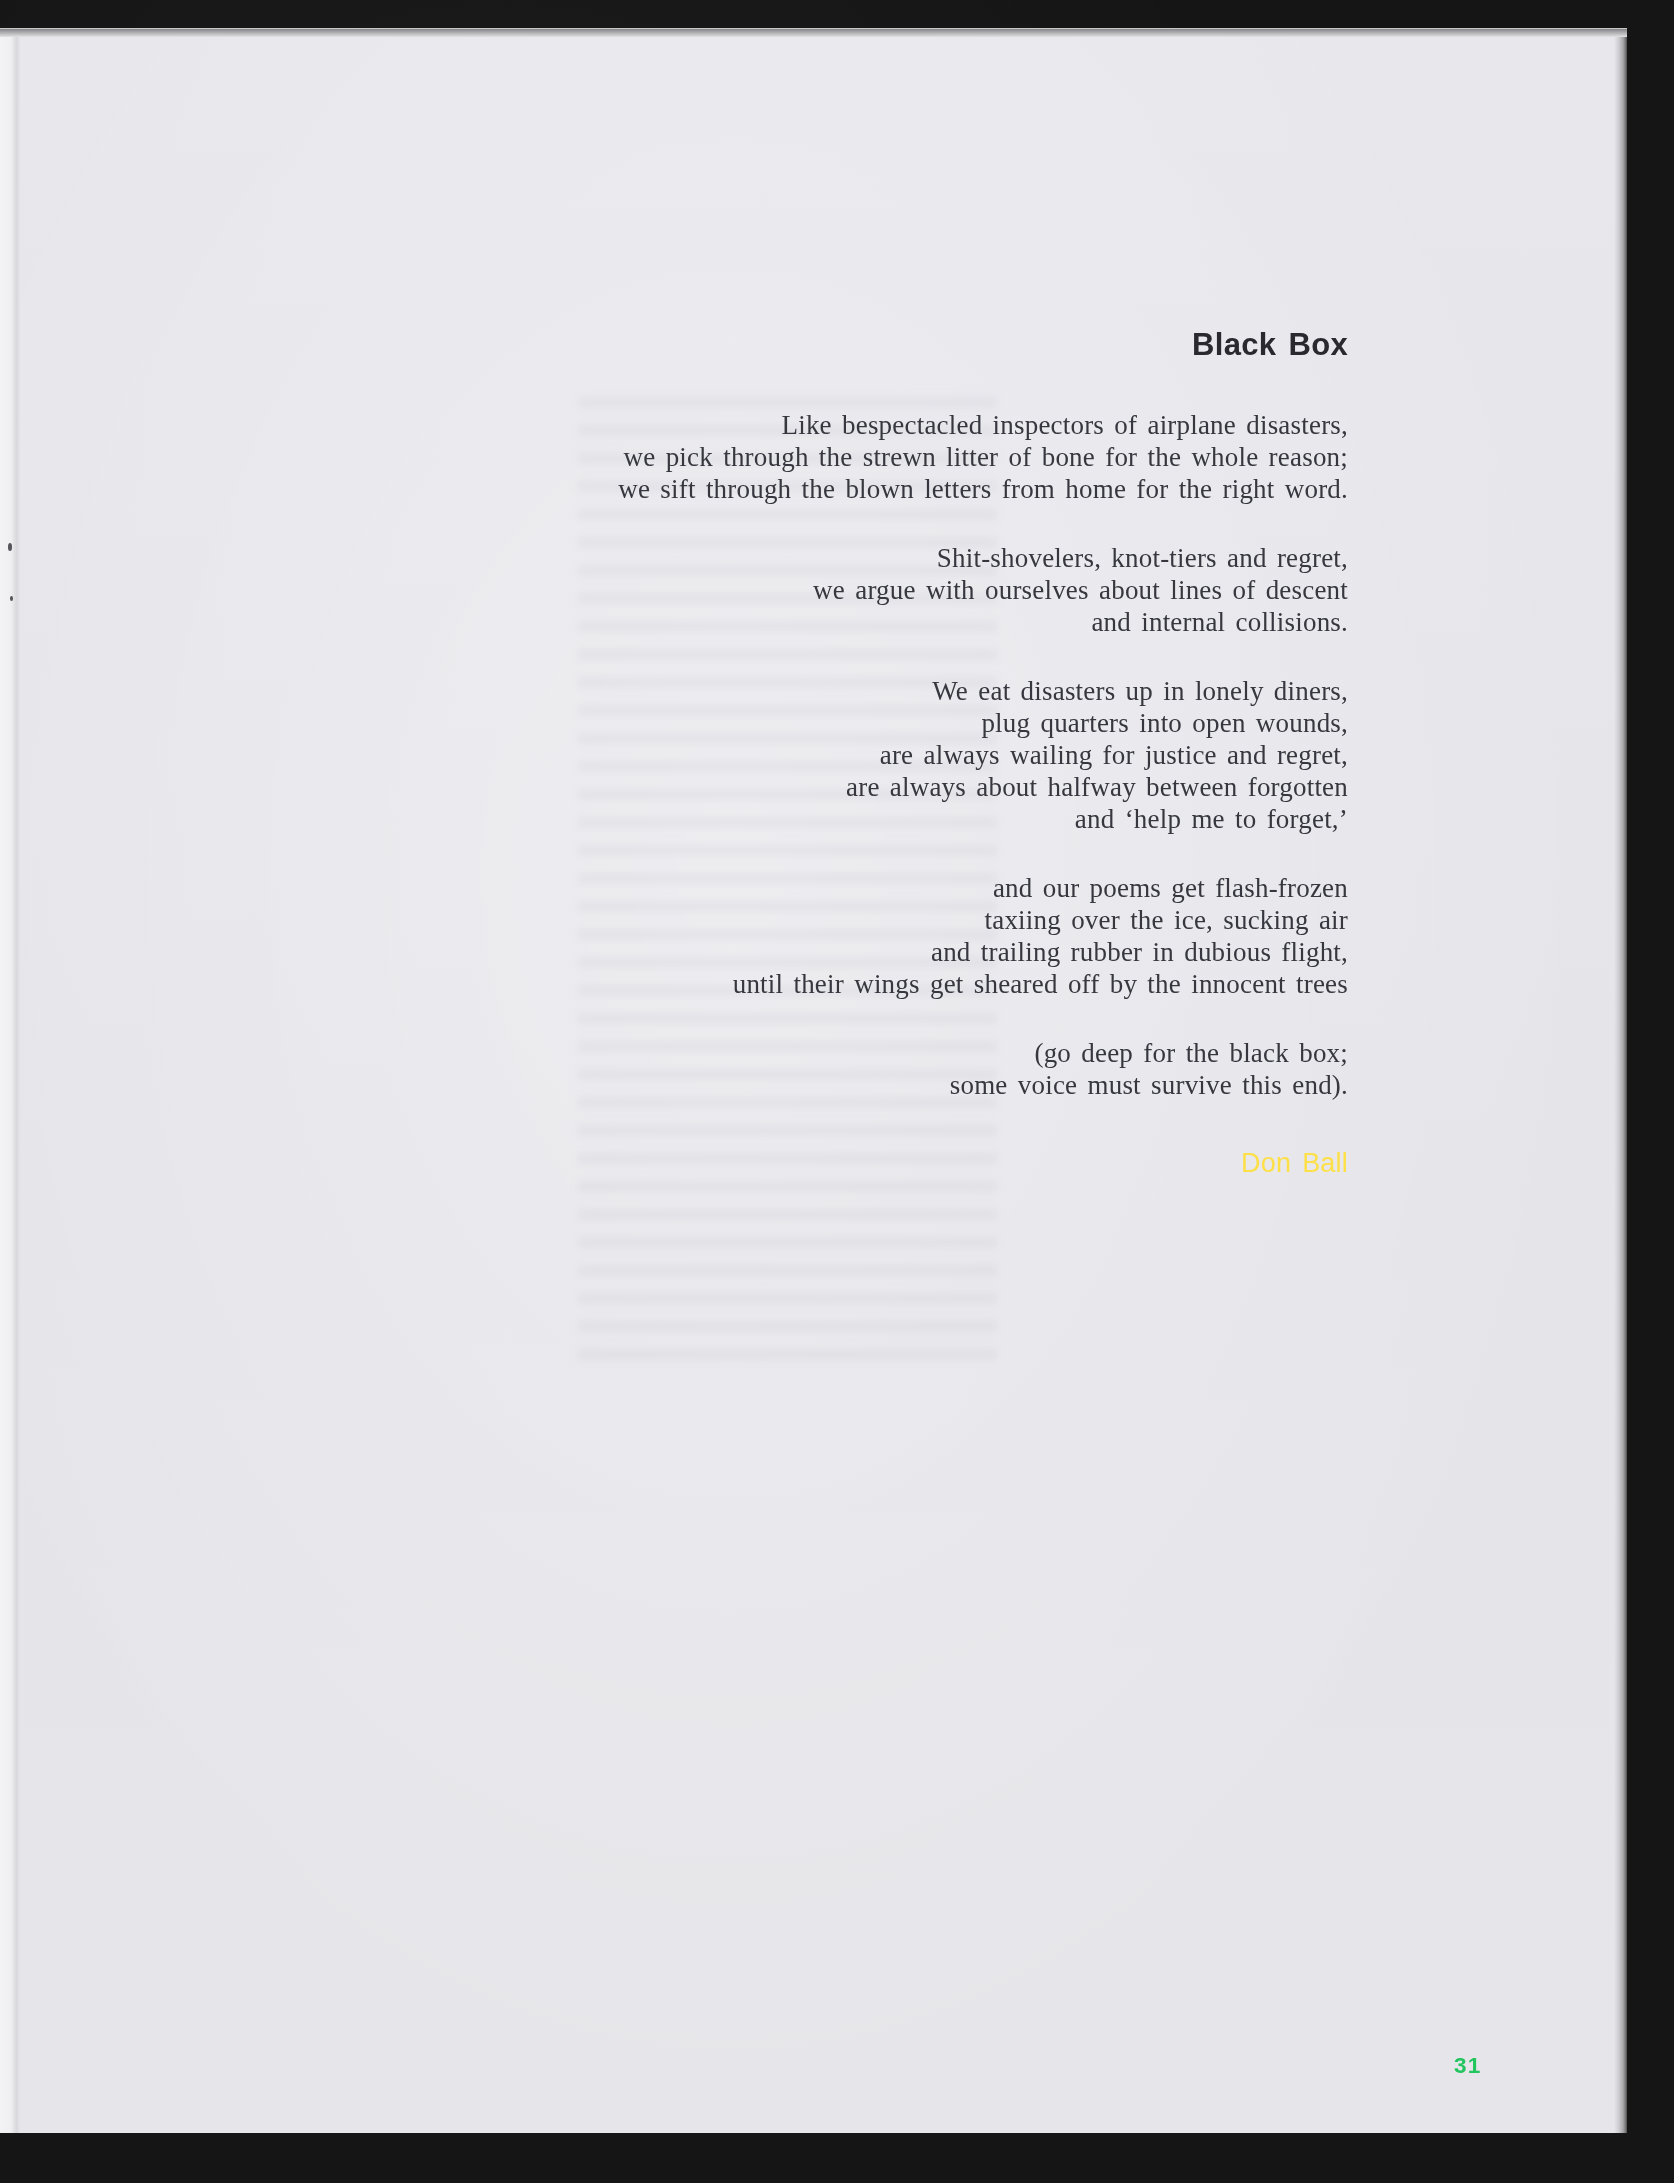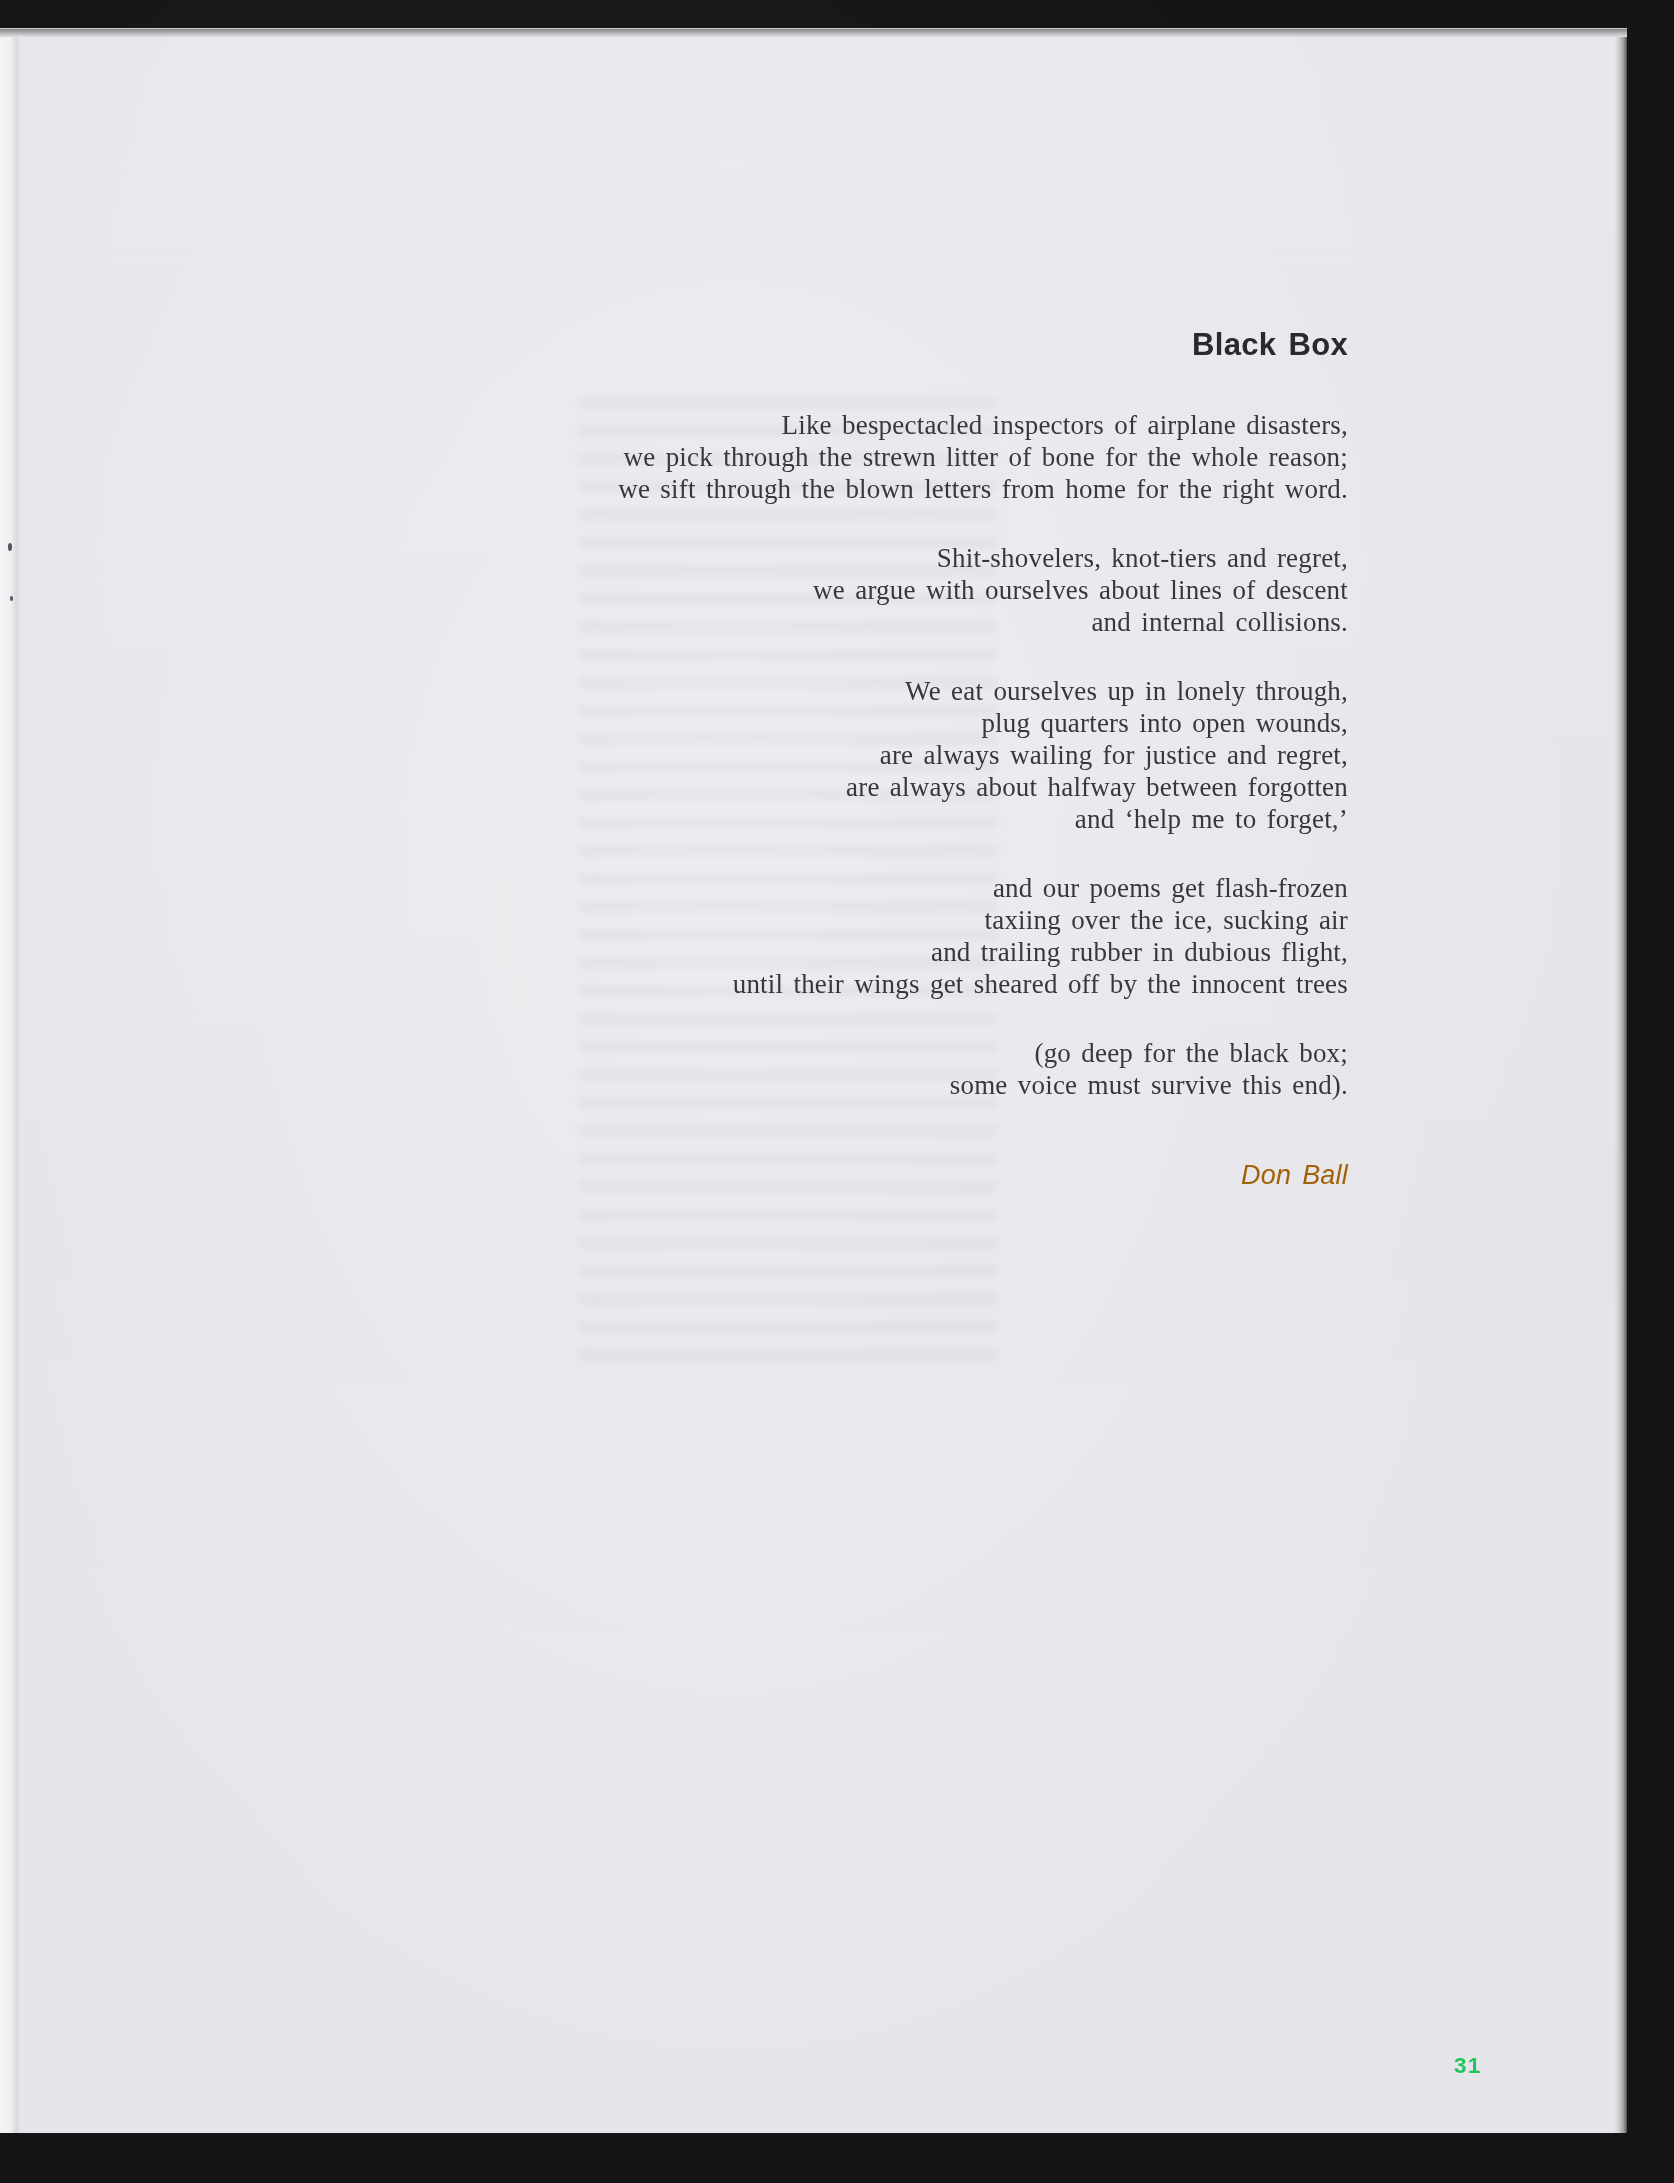--- a/index.html
+++ b/index.html
@@ -60,22 +60,22 @@
     word-spacing:3.3px; letter-spacing:0.2px;text-align:right;
   }
   .poem-title {
     font-size:31px; line-height:35px; font-weight:bold;
     color:#29292f; letter-spacing:0.3px;
     margin-bottom:47px;
   }
   .stanza { margin-bottom:37px;font-family:Liberation Serif, serif; }
   .poem-line { white-space:nowrap; }
   .poem-author {
-    font-style:italic; color:#a16207;
-    margin-top:58px;
+    color:#fde047;
+    margin-top:46px;
   }
   .page-number {
     position:absolute; left:1454px; top:2053px;
     font-size:22.6px; font-weight:bold; letter-spacing:1.3px;
     color:#22c55e;
   }
 </style>
 </head>
 <body>
 
@@ -98,21 +98,21 @@
         <div class="poem-line">Like bespectacled inspectors of airplane disasters,</div>
         <div class="poem-line">we pick through the strewn litter of bone for the whole reason;</div>
         <div class="poem-line">we sift through the blown letters from home for the right word.</div>
       </div>
       <div class="stanza">
         <div class="poem-line">Shit-shovelers, knot-tiers and regret,</div>
         <div class="poem-line">we argue with ourselves about lines of descent</div>
         <div class="poem-line">and internal collisions.</div>
       </div>
       <div class="stanza">
-        <div class="poem-line">We eat ourselves up in lonely through,</div>
+        <div class="poem-line">We eat disasters up in lonely diners,</div>
         <div class="poem-line">plug quarters into open wounds,</div>
         <div class="poem-line">are always wailing for justice and regret,</div>
         <div class="poem-line">are always about halfway between forgotten</div>
         <div class="poem-line">and ‘help me to forget,’</div>
       </div>
       <div class="stanza">
         <div class="poem-line">and our poems get flash-frozen</div>
         <div class="poem-line">taxiing over the ice, sucking air</div>
         <div class="poem-line">and trailing rubber in dubious flight,</div>
         <div class="poem-line">until their wings get sheared off by the innocent trees</div>

